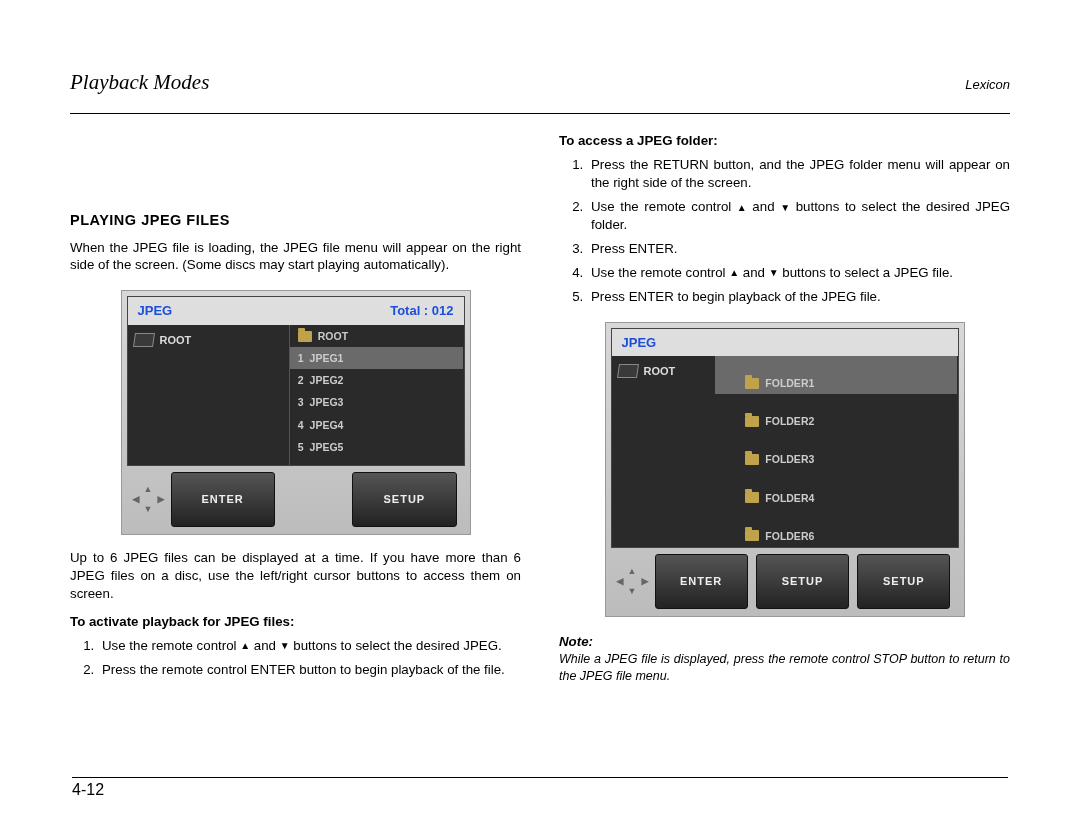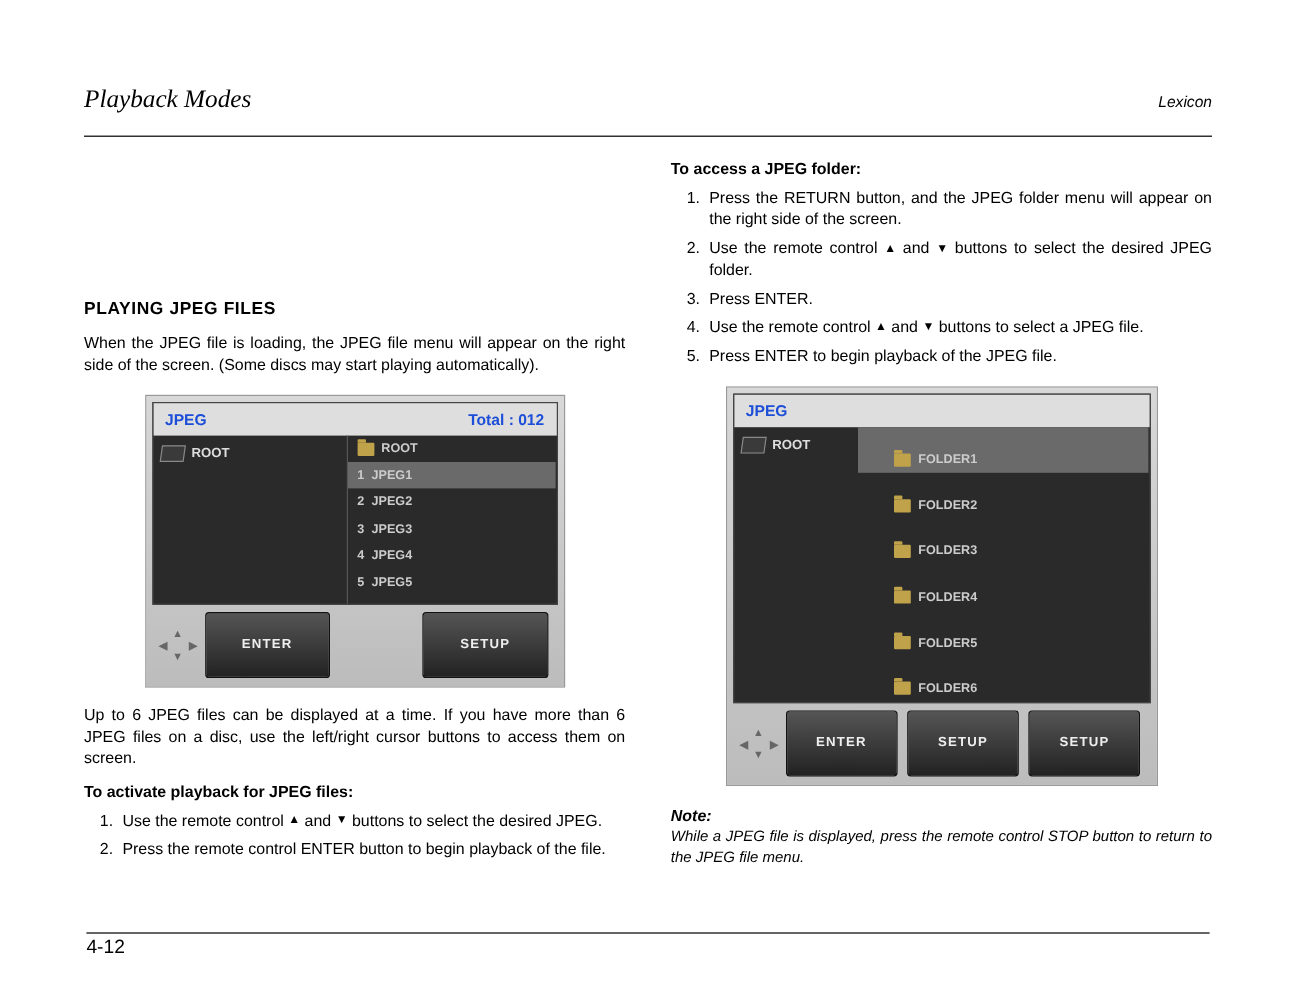--- a/index.html
+++ b/index.html
@@ -253,24 +253,20 @@
             <div class="ss-row">
                 <span class="folder-icon"></span>
                 <span>FOLDER3</span>
               </div>
             <div class="ss-row">
                 <span class="folder-icon"></span>
                 <span>FOLDER4</span>
               </div>
             <div class="ss-row">
                 <span class="folder-icon"></span>
-                <span>FOLDER5</span>
-              </div>
-            <div class="ss-row">
-                <span class="folder-icon"></span>
                 <span>FOLDER6</span>
               </div>
           </div>
         </div>
       </div>
       <div class="ss-footer">
         <div class="nav-diamond">
             <span class="l">◀</span>
             <span class="r">▶</span>
           </div>

